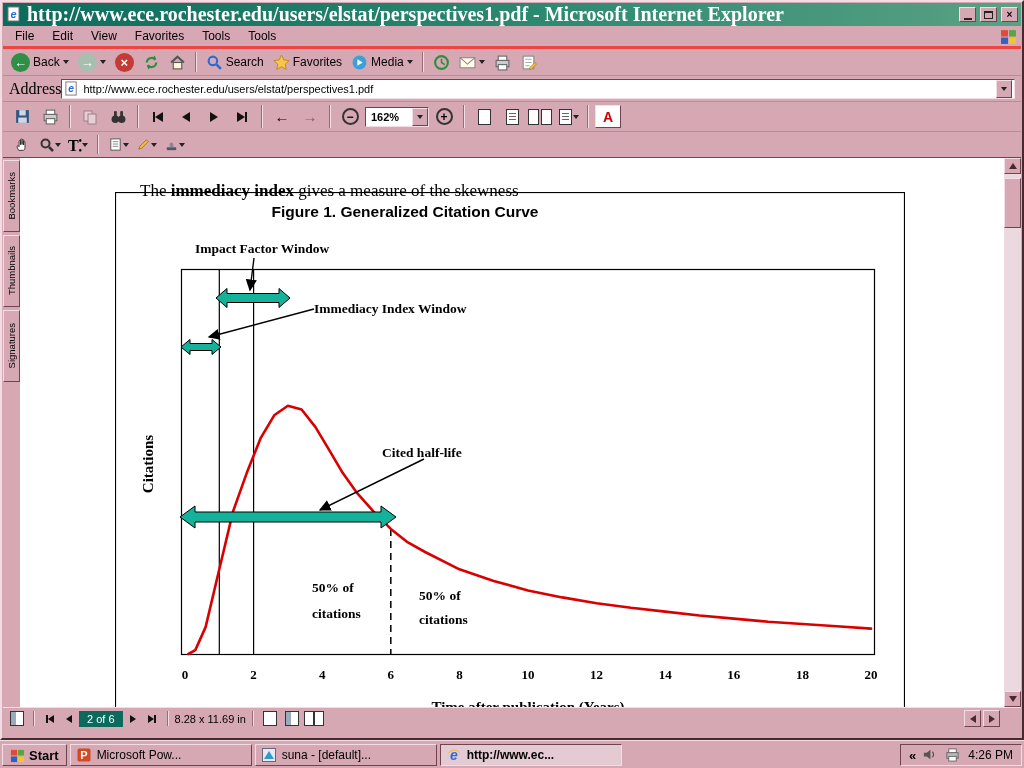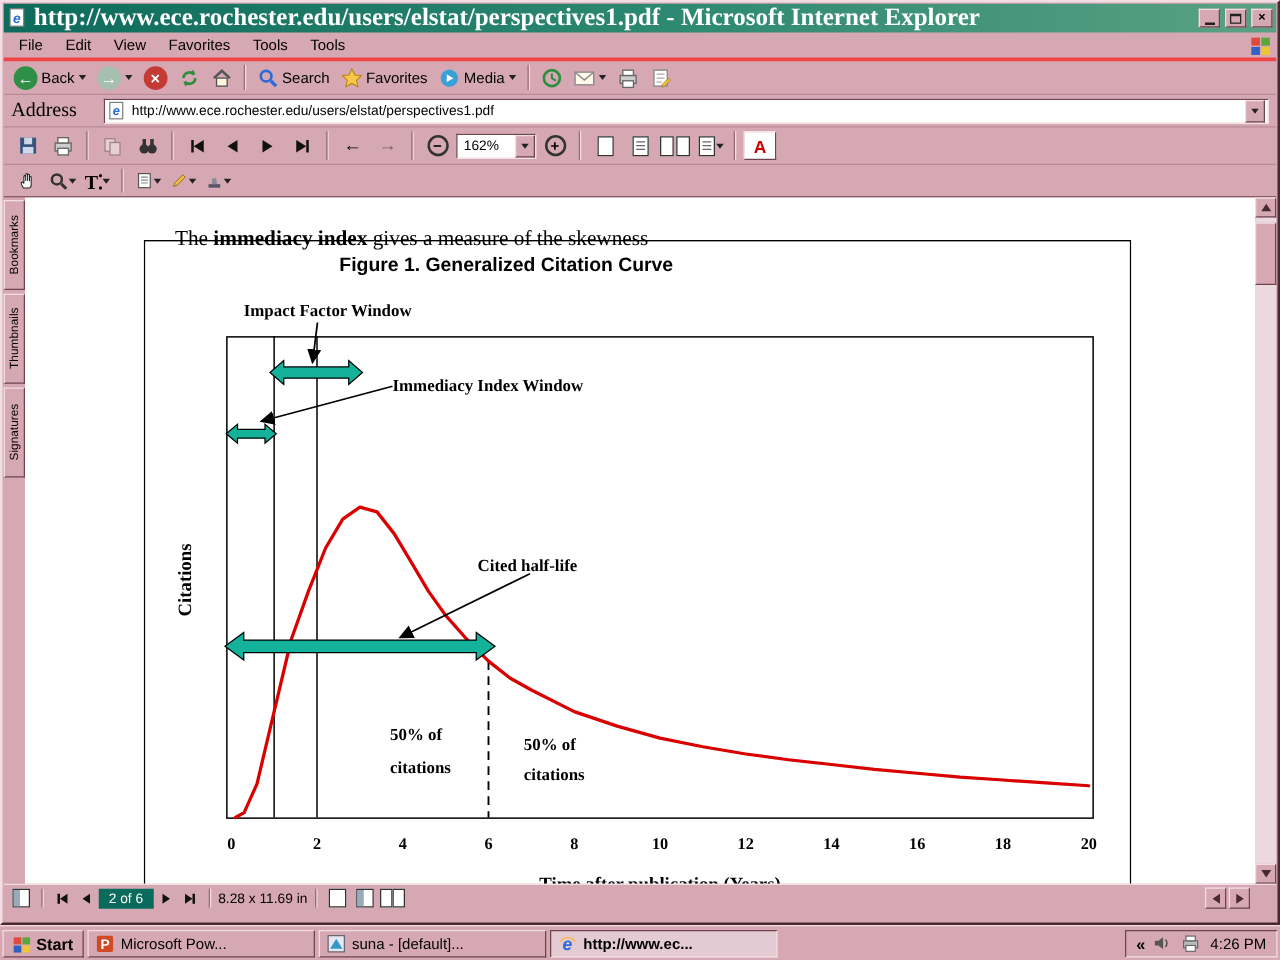--- a/index.html
+++ b/index.html
@@ -38,38 +38,38 @@
   .circ { width:19px; height:19px; border-radius:50%; display:flex; align-items:center; justify-content:center;
           color:#fff; font-size:13px; font-weight:bold; }
   .circ.green { background:#2f8f46; }
   .circ.dim   { background:#a7bfae; }
   .circ.red   { background:#c43a35; }
   .dda { width:0; height:0; border-left:3px solid transparent; border-right:3px solid transparent; border-top:4px solid #222; }
   .icon16 { width:17px; height:17px; display:inline-block; }
 
   
   #addr { position:absolute; left:1px; top:74px; right:1px; height:26px;
-          display:flex; align-items:center; gap:22px; padding:0 6px; border-bottom:1px solid #b98a97; }
+          display:flex; align-items:center; gap:0; padding:0 6px; border-bottom:1px solid #b98a97; }
   #addr .alabel { font-family:"Liberation Serif",serif; font-size:16px; }
   #addr .afield { flex:1; height:20px; display:flex; align-items:center; gap:4px; padding:0 2px; }
   #addr .aurl { font-size:11px; flex:1; white-space:nowrap; overflow:hidden; }
   .dd-btn { width:16px; height:18px; display:flex; align-items:center; justify-content:center; }
 
   
   #pdftb1 { position:absolute; left:1px; top:100px; right:1px; height:30px;
             display:flex; align-items:center; padding:0 6px; gap:2px; border-bottom:1px solid #b98a97; }
   #pdftb2 { position:absolute; left:1px; top:130px; right:1px; height:26px;
             display:flex; align-items:center; padding:0 6px; gap:2px; border-bottom:1px solid #6f4350; }
   .tbtn { width:26px; height:23px; display:flex; align-items:center; justify-content:center; }
   .tbtn.dis { opacity:.45; }
   .tri-l { width:0; height:0; border-top:5px solid transparent; border-bottom:5px solid transparent; border-right:8px solid #111; }
   .tri-r { width:0; height:0; border-top:5px solid transparent; border-bottom:5px solid transparent; border-left:8px solid #111; }
   .bar-v { width:2px; height:10px; background:#111; }
   .zoom-circ { width:17px; height:17px; border:2px solid #333; border-radius:50%; display:flex; align-items:center; justify-content:center; font-weight:bold; font-size:12px; line-height:1; }
-  #zoombox { width:64px; height:20px; display:flex; align-items:center; }
+  #zoombox { width:64px; height:20px; display:flex; align-items:center;font-weight:bold; }
   #zoombox .zval { flex:1; font-size:11px; padding-left:5px; }
   .pgicon { width:13px; height:16px; background:#fff; border:1px solid #333; margin:0 1px; position:relative; }
   .pgicon.lines:before { content:""; position:absolute; left:2px; right:2px; top:3px; height:1px; background:#666; box-shadow:0 3px 0 #666, 0 6px 0 #666; }
   .arrow-ch { font-size:15px; font-weight:bold; line-height:1; }
 
   
   #main { position:absolute; left:1px; top:156px; right:1px; height:549px; display:flex; }
   #tabstrip { width:17px; background:#d6a8b4; display:flex; flex-direction:column; padding-top:2px; gap:3px; }
   .vtab { height:72px; display:flex; align-items:center; justify-content:center; }
   .vtab span { writing-mode:vertical-rl; transform:rotate(180deg); font-size:9.5px; }

